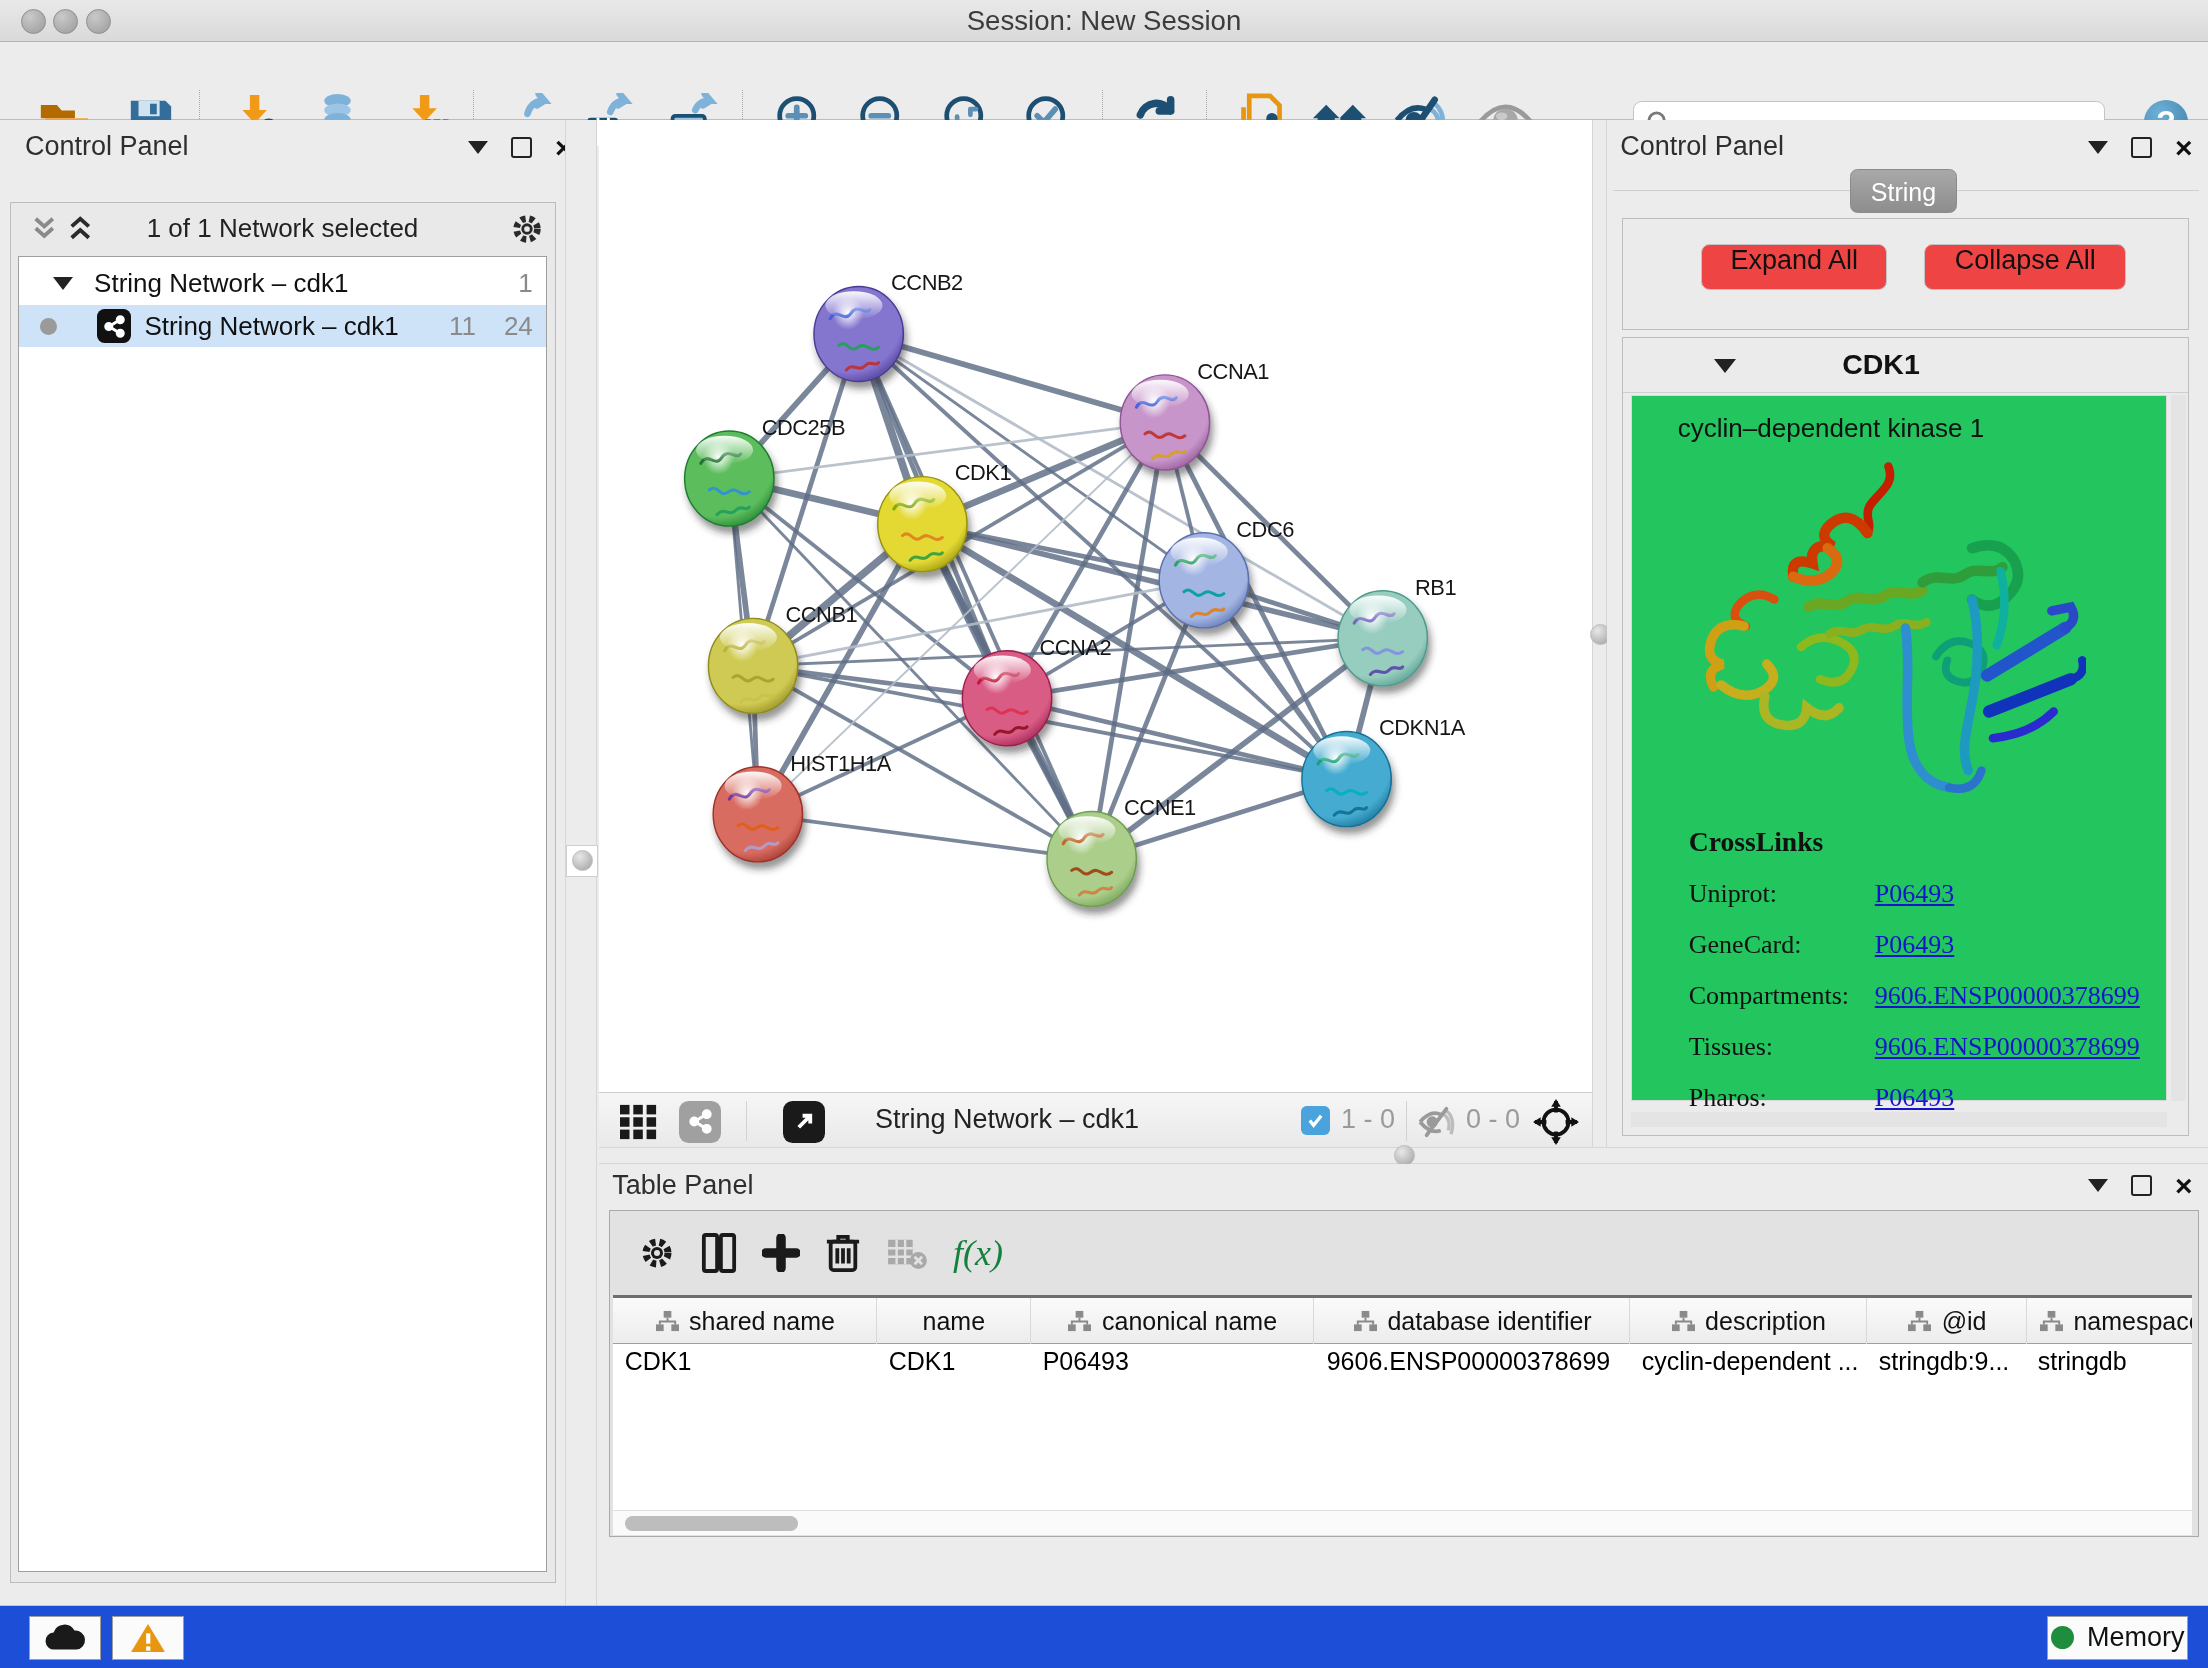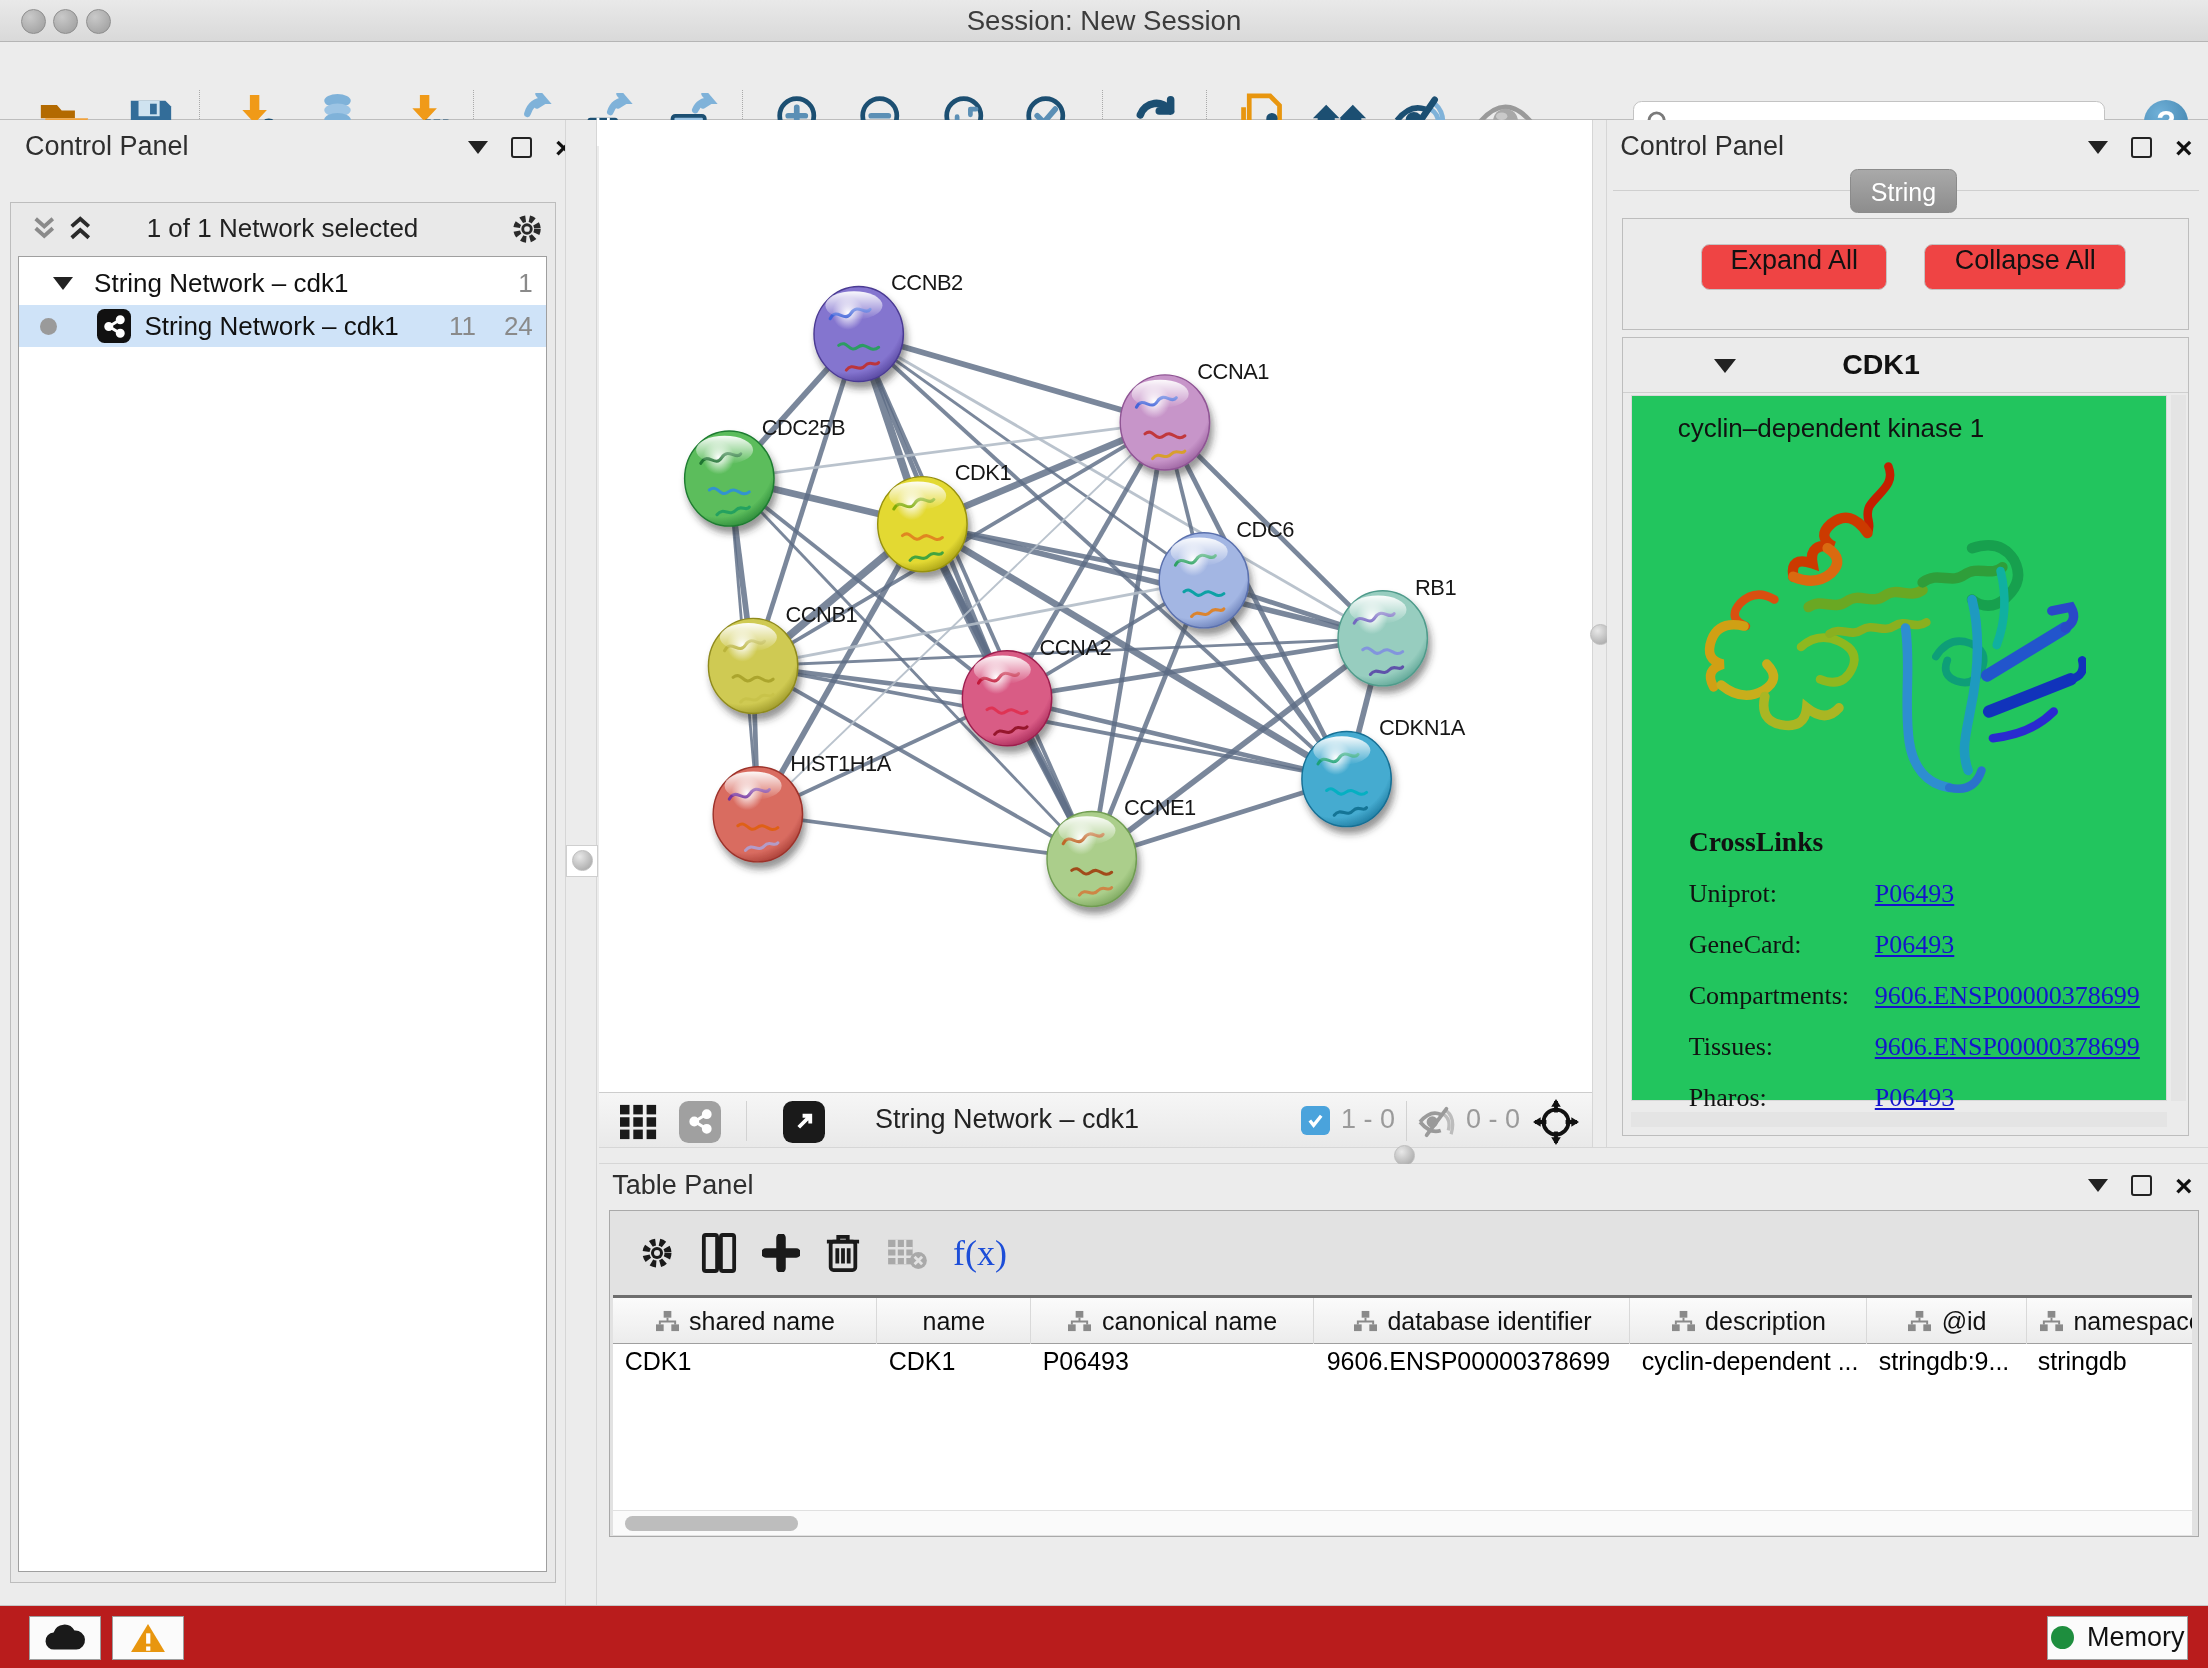--- a/index.html
+++ b/index.html
@@ -126,21 +126,21 @@
   .th-cell { position:absolute; top:0; height:46px; display:flex; align-items:center;
     justify-content:center; gap:9.5px; border-right:1.9px solid #d9d9d9; font-size:25px; color:#111; }
   .td-cell { position:absolute; top:49px; height:40px; font-size:25px; color:#000;
     padding-left:11.4px; white-space:nowrap; overflow:hidden; }
   .tp-hscroll { position:absolute; left:3.8px; top:299px; width:1579px; height:25px; background:#fafafa;
     border-top:1.9px solid #e0e0e0; }
   .tp-thumb { position:absolute; left:11.4px; top:4.8px; width:173px; height:15px; border-radius:7.6px; background:#bdbdbd; }
   .tp-tabs { position:absolute; left:0; top:390px; width:100%; display:flex; justify-content:center; }
 
   
-  .statusbar { position:absolute; left:0; top:1605px; width:2208px; height:63px; background:#b91c1c;
+  .statusbar { position:absolute; left:0; top:1605px; width:2208px; height:63px; background:#1d4ed8;
     border-top:1.9px solid #c6c6c6; }
   .sb-btn { position:absolute; top:9.5px; height:44px; background:#fbfbfb; border:1.9px solid #9d9d9d;
     display:flex; align-items:center; justify-content:center; }
   .mem-dot { width:23px; height:23px; border-radius:50%; margin-right:13.3px; }
   .mem-label { font-size:27px; color:#111; }
   svg { display:block; }
 </style>
 </head>
 <body>
 
@@ -748,21 +748,21 @@
         <svg width="36" height="42" viewBox="0 0 38 44">
             <rect x="6" y="10" width="26" height="30" rx="3" fill="none" stroke="#1a1a1a" stroke-width="4"></rect>
             <path d="M2 10 h34 M14 10 v-5 h10 v5 M13 17 v16 M19 17 v16 M25 17 v16" stroke="#1a1a1a" stroke-width="4" fill="none"></path>
           </svg>
         <svg width="42" height="34" viewBox="0 0 44 36">
             <rect x="2" y="4" width="26" height="26" fill="#a9a9a9"></rect>
             <path d="M2 13 h26 M2 22 h26 M11 4 v26 M20 4 v26" stroke="#e2e2e2" stroke-width="2.5"></path>
             <circle cx="34" cy="26" r="9" fill="#a9a9a9"></circle>
             <path d="M30 22 l8 8 m0 -8 l-8 8" stroke="#e2e2e2" stroke-width="3"></path>
           </svg>
-        <div style="font-family:'Liberation Serif','DejaVu Serif',serif;font-size:36px;color:#1d4ed8">f(x)</div>
+        <div style="font-family:'Liberation Serif','DejaVu Serif',serif;font-style:italic;font-size:36px;color:#15803d">f(x)</div>
       </div>
       <div class="tp-table">
         <div class="tp-header" id="tp-header">
             <div class="th-cell" style="left: 0px; width: 264px;">
               <svg width="25" height="23" viewBox="0 0 26 24">
                 <g fill="#8a8a8a">
                   <rect x="9" y="1" width="8" height="7"></rect>
                   <rect x="1" y="15" width="8" height="7"></rect>
                   <rect x="17" y="15" width="8" height="7"></rect>
                   <path d="M13 8 v4 M5 15 v-3 h16 v3" stroke="#8a8a8a" stroke-width="2" fill="none"></path>

